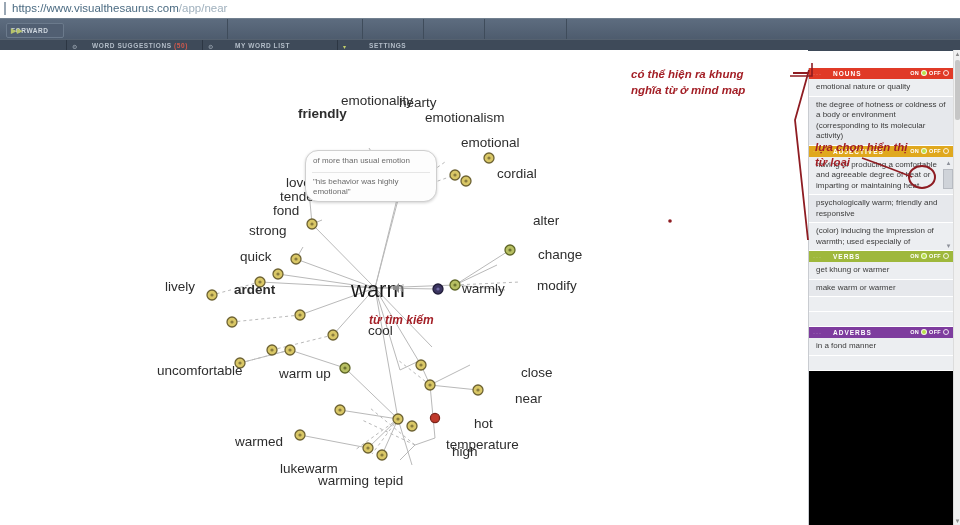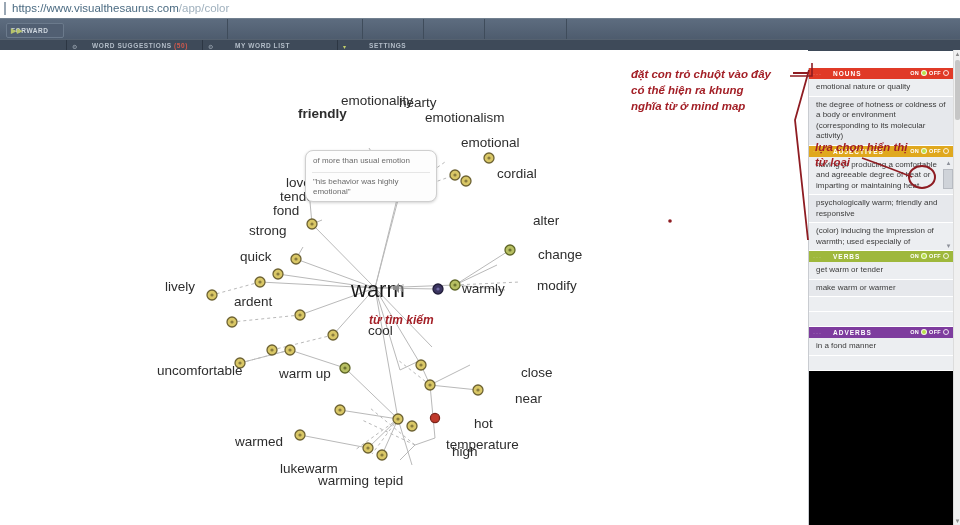--- a/index.html
+++ b/index.html
@@ -74,21 +74,21 @@
   }
   #map-svg{position:absolute;left:0;top:0;}
   .wnode{
     position:absolute;color:#2d2d2d;font-size:13.5px;white-space:nowrap;
     font-family:"Liberation Sans",sans-serif;
   }
   .wnode.center{font-size:22px;color:#1a1a1a;}
   
   #tooltip{
     position:absolute;left:305px;top:100px;width:130px;height:50px;
-    background:#fdfdfd;border:1px solid #cfcfcf;border-radius:8px;
+    background:#fdfdfd;border:1px solid #cfcfcf;border-radius:13px;
     box-shadow:0 1px 3px rgba(0,0,0,.18);
   }
   #tooltip .line1{position:absolute;left:7px;top:5px;font-size:8px;color:#6b6b6b;white-space:nowrap;}
   #tooltip .hr{position:absolute;left:6px;top:21px;width:118px;height:1px;background:#e6e6e6;}
   #tooltip .line2{position:absolute;left:7px;top:26px;font-size:8px;color:#6b6b6b;width:115px;line-height:10px;}
   
   .anno{
     position:absolute;color:#a31f26;font-style:italic;font-weight:bold;
     font-family:"Liberation Sans",sans-serif;
   }
@@ -130,21 +130,21 @@
     position:absolute;left:953px;top:50px;width:7px;height:475px;background:#f0f0f0;border-left:1px solid #dcdcdc;
   }
   #page-scroll .thumb{position:absolute;left:1px;top:0px;width:5px;height:60px;background:#c6c6c6;border-radius:2px;}
   #page-scroll .arr{position:absolute;left:0;width:7px;height:8px;text-align:center;font-size:6px;color:#8a8a8a;line-height:8px;}
 </style>
 </head>
 <body>
 
 <div id="urlbar">
   <div class="bar-accent"></div>
-  <div class="url"><span>https://www.visualthesaurus.com</span><span class="dim">/app/color</span></div>
+  <div class="url"><span>https://www.visualthesaurus.com</span><span class="dim">/app/near</span></div>
 </div>
 
 <div id="toolbar">
   <div id="forward-btn">
     <span>FORWARD</span>
     <span class="arrows">▶▶</span>
   </div>
   <input id="search-input" value="warm" style="">
   <div id="lookup-btn">LOOK IT UP</div>
   <div class="kv-lbl" style="left:234px;top:22px;">SEARCH:</div>
@@ -337,21 +337,21 @@
       <div class="wnode" style="left: 322px; top: 121px;">affectionate</div>
       <div class="wnode" style="left: 286px; top: 125px;">lovesome</div>
       <div class="wnode" style="left: 497px; top: 116px;">cordial</div>
       <div class="wnode" style="left: 280px; top: 139px;">tender</div>
       <div class="wnode" style="left: 273px; top: 153px;">fond</div>
       <div class="wnode" style="left: 533px; top: 163px;">alter</div>
       <div class="wnode" style="left: 249px; top: 173px;">strong</div>
       <div class="wnode" style="left: 538px; top: 197px;">change</div>
       <div class="wnode" style="left: 240px; top: 199px;">quick</div>
       <div class="wnode" style="left: 537px; top: 228px;">modify</div>
-      <div class="wnode" style="left: 234px; top: 244px;">ardent</div>
+      <div class="wnode" style="left: 234px; top: 232px; font-weight: bold;">ardent</div>
       <div class="wnode" style="left: 165px; top: 229px;">lively</div>
       <div class="wnode" style="left: 462px; top: 231px;">warmly</div>
       <div class="wnode" style="left: 368px; top: 273px;">cool</div>
       <div class="wnode" style="left: 521px; top: 315px;">close</div>
       <div class="wnode" style="left: 157px; top: 313px; text-align: center;">uncomfortable</div>
       <div class="wnode" style="left: 265px; top: 316px; margin-left: 14px;">warm up</div>
       <div class="wnode" style="left: 515px; top: 341px;">near</div>
       <div class="wnode" style="left: 474px; top: 366px;">hot</div>
       <div class="wnode" style="left: 235px; top: 384px;">warmed</div>
       <div class="wnode" style="left: 446px; top: 387px;">temperature</div>
@@ -398,21 +398,21 @@
       <div class="scroll-up" style="top: 2px;">▴</div>
       <div class="scroll-dn" style="bottom: 2px;">▾</div>
       <div id="adj-scrollbar" style="top: 12px; height: 18px;"></div>
     </div>
     <div class="pos-header" style="background: linear-gradient(rgb(159, 184, 60), rgb(159, 184, 60));">
       <span class="dots">···</span>
       <span class="nm">VERBS</span>
       <span class="toggle"><span>ON</span><span class="rad on"></span><span>OFF</span><span class="rad"></span></span>
     </div>
     <div style="position: relative;">
-      <div class="sense">get warm or tender</div>
+      <div class="sense">get khung or warmer</div>
       <div class="sense alt">make warm or warmer</div>
       <div class="sense blank"></div>
       <div class="sense blank"></div>
     </div>
     <div class="pos-header" style="background: linear-gradient(rgb(126, 60, 158), rgb(126, 60, 158));">
       <span class="dots">···</span>
       <span class="nm">ADVERBS</span>
       <span class="toggle"><span>ON</span><span class="rad on"></span><span>OFF</span><span class="rad"></span></span>
     </div>
     <div style="position: relative;">
@@ -434,20 +434,19 @@
   <path d="M812,63 L812,140" stroke="#8e1c22" stroke-width="1.6" fill="none" opacity="0"></path>
   <path d="M809,70 L795,120 L808,240" stroke="#8e1c22" stroke-width="1.8" fill="none"></path>
 
   <path d="M862,158 Q890,168 912,177" stroke="#8e1c22" stroke-width="1.6" fill="none"></path>
   <ellipse cx="922" cy="177" rx="13" ry="11" stroke="#8e1c22" stroke-width="2" fill="none"></ellipse>
 
   <circle cx="670" cy="221" r="1.8" fill="#8e1c22"></circle>
 </svg>
 
 <div class="anno" id="anno-main">
-    <div>đặt con trỏ chuột vào đây</div>
     <div>có thể hiện ra khung</div>
     <div>nghĩa từ ở mind map</div>
   </div>
 <div class="anno" id="anno-pos">
     <div>lựa chọn hiển thị</div>
     <div>từ loại</div>
   </div>
 
 </body></html>

